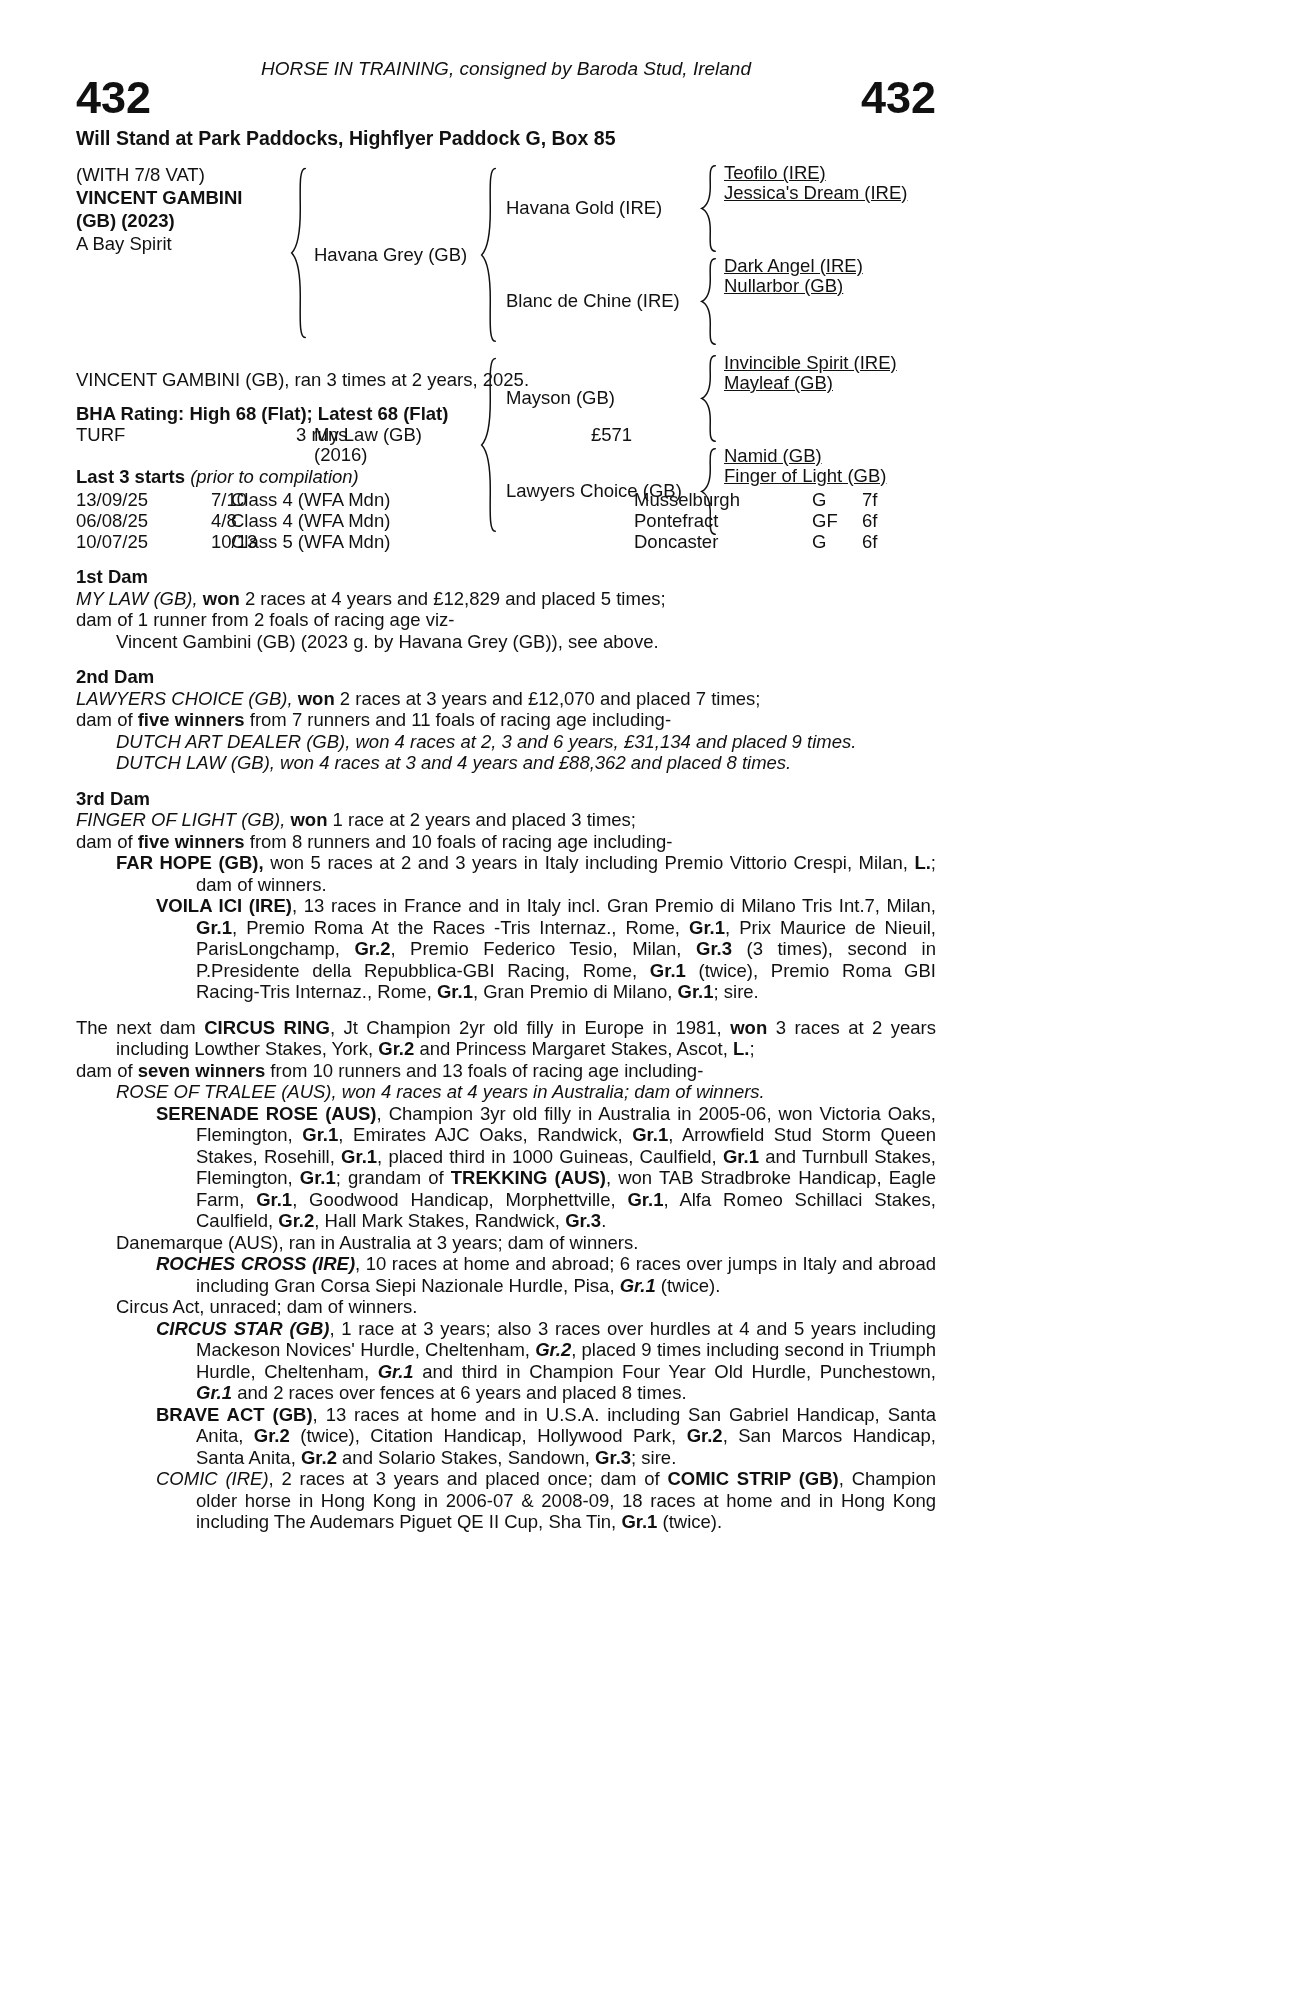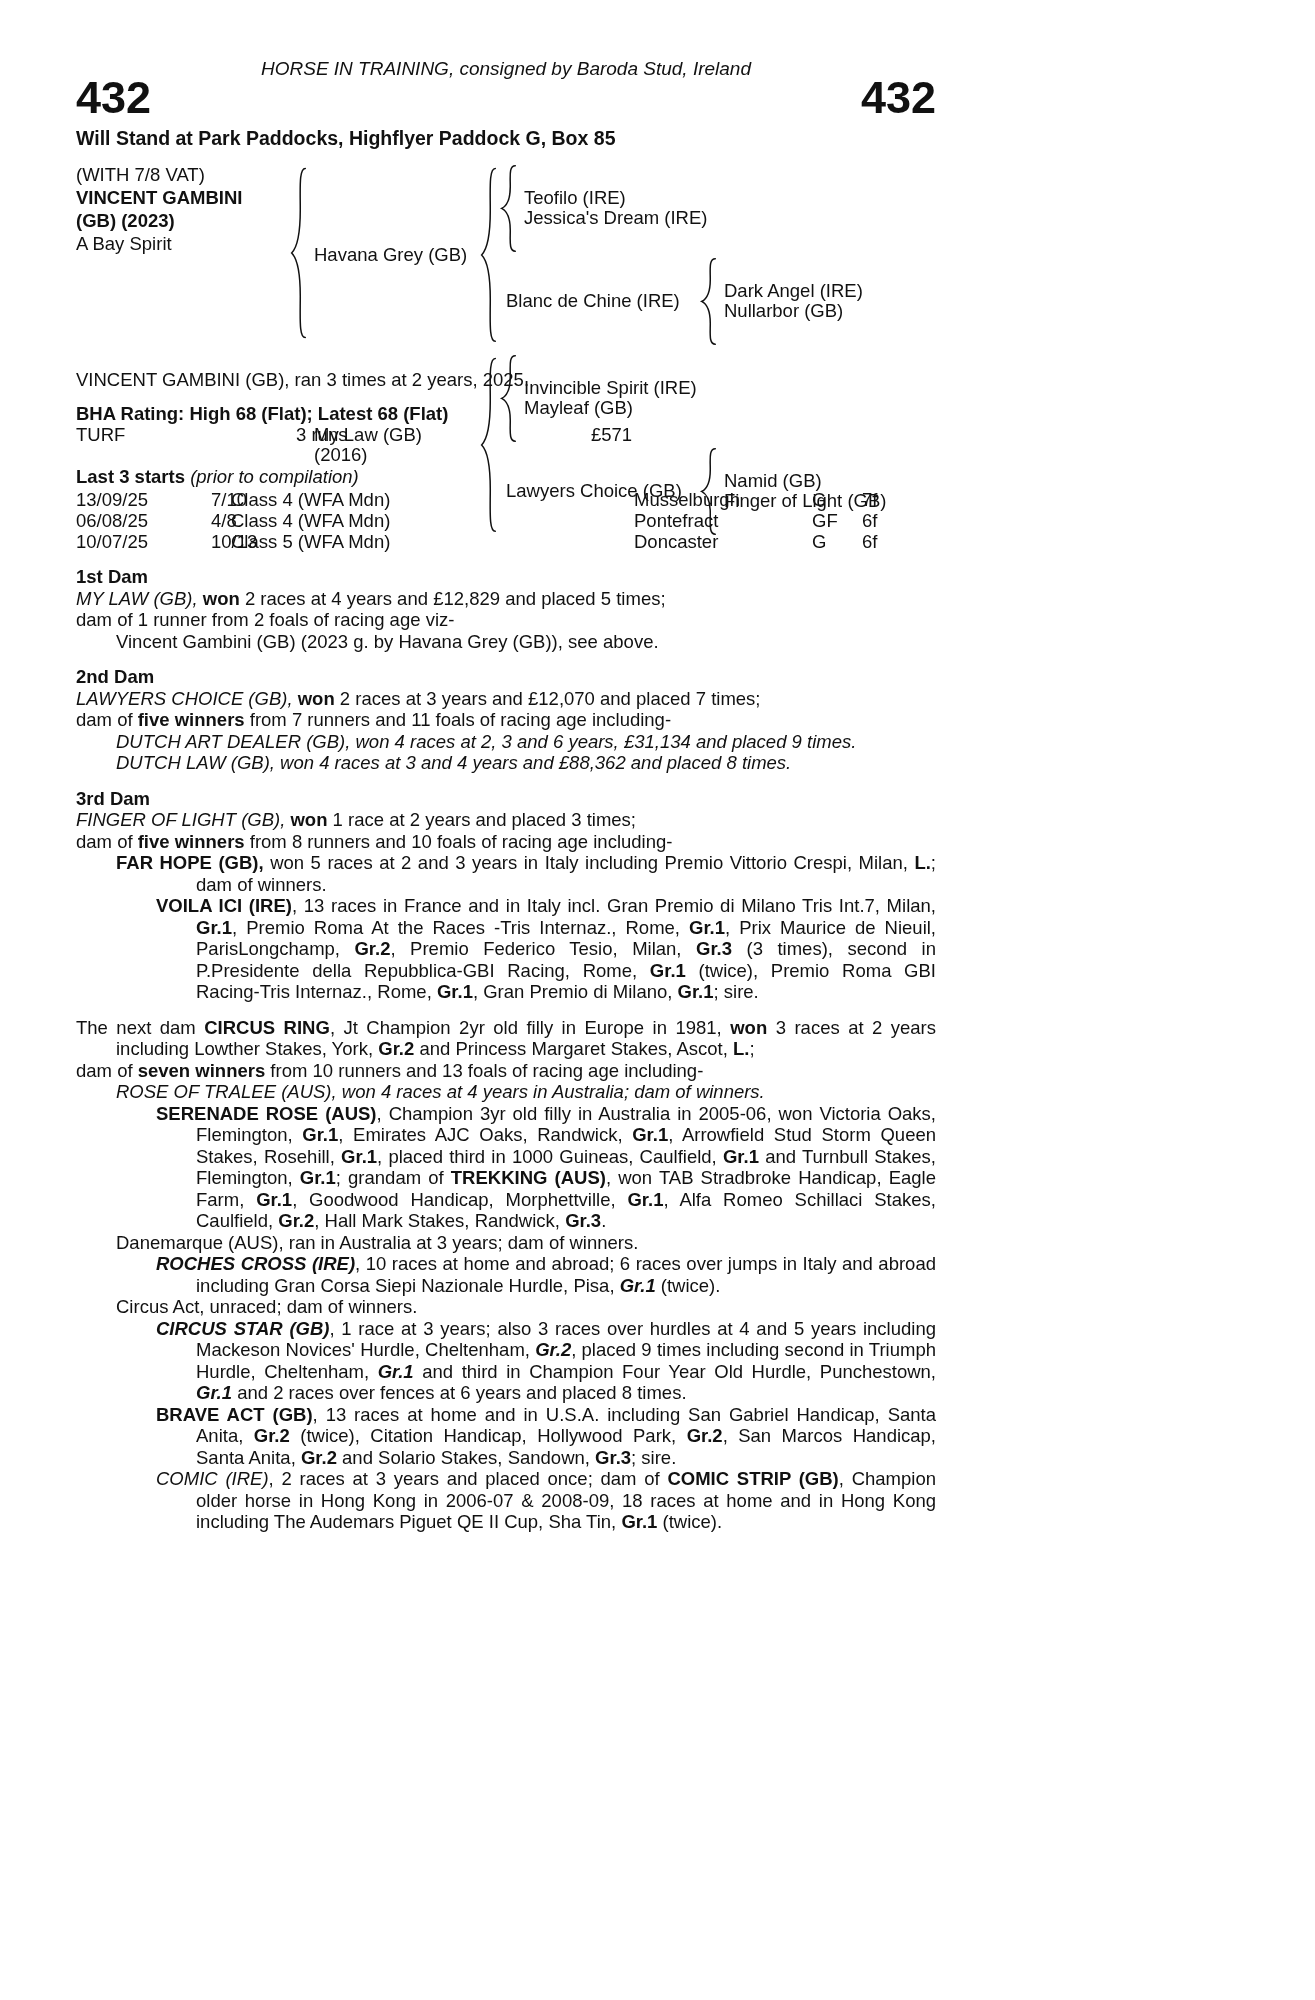--- a/index.html
+++ b/index.html
@@ -18,21 +18,21 @@
   .pedigree{display:flex;align-items:stretch;margin-top:14px;height:180px;font-size:18.5px;line-height:20px;}
   .ped-root{width:212px;display:flex;flex-direction:column;line-height:23px;}
   .brace{width:20px;display:block;flex:0 0 20px;}
   .brace svg{width:100%;height:100%;display:block;}
   .ped-parents{flex:1;display:flex;flex-direction:column;row-gap:6px;}
   .ped-unit{display:flex;flex:1;}
   .ped-name{width:170px;display:flex;flex-direction:column;justify-content:center;padding-left:6px;box-sizing:border-box;}
   .ped-col{flex:1;display:flex;flex-direction:column;row-gap:2px;}
   .ped-unit2{display:flex;flex:1;}
   .ped-name2{width:200px;display:flex;align-items:center;padding-left:8px;box-sizing:border-box;}
-  .ped-col2{flex:1;display:flex;flex-direction:column;justify-content:center;padding-left:6px;box-sizing:border-box;}
+  .ped-col2{flex:1;display:flex;flex-direction:column;padding-left:6px;box-sizing:border-box;text-decoration:underline;}
 
   .race-summary{margin-top:26px;}
   .bha{font-weight:bold;margin-top:12px;}
   .turf-row{display:grid;grid-template-columns:220px 295px auto;}
   .last3{margin-top:20px;}
   .race-table{margin-top:2px;}
   .race-row{display:grid;grid-template-columns:95px 48px 415px 178px 50px auto;line-height:21px;}
   .rc-position{text-align:right;margin-left:40px;}
   .rc-race{padding-left:12px;}
 
@@ -79,20 +79,21 @@
           <div class="ped-name">
             <div>Havana Grey (GB)</div>
           </div>
           <span class="brace">
             <svg viewBox="0 0 22 100" preserveAspectRatio="none">
                 <path d="M19 3 C12 3 13.5 14 13.5 26 C13.5 40 10 47 4 50 C10 53 13.5 60 13.5 74 C13.5 86 12 97 19 97" fill="none" stroke="#111" stroke-width="1.5" vector-effect="non-scaling-stroke" stroke-linecap="round"></path>
               </svg>
           </span>
           <div class="ped-col">
             <div class="ped-unit2">
+              <div class="ped-name2">Havana Gold (IRE)</div>
               <span class="brace">
                 <svg viewBox="0 0 22 100" preserveAspectRatio="none">
                     <path d="M19 3 C12 3 13.5 14 13.5 26 C13.5 40 10 47 4 50 C10 53 13.5 60 13.5 74 C13.5 86 12 97 19 97" fill="none" stroke="#111" stroke-width="1.5" vector-effect="non-scaling-stroke" stroke-linecap="round"></path>
                   </svg>
               </span>
               <div class="ped-col2">
                 <div>Teofilo (IRE)</div>
                 <div>Jessica's Dream (IRE)</div>
               </div>
             </div>
@@ -116,20 +117,21 @@
             <div>My Law (GB)</div>
             <div>(2016)</div>
           </div>
           <span class="brace">
             <svg viewBox="0 0 22 100" preserveAspectRatio="none">
                 <path d="M19 3 C12 3 13.5 14 13.5 26 C13.5 40 10 47 4 50 C10 53 13.5 60 13.5 74 C13.5 86 12 97 19 97" fill="none" stroke="#111" stroke-width="1.5" vector-effect="non-scaling-stroke" stroke-linecap="round"></path>
               </svg>
           </span>
           <div class="ped-col">
             <div class="ped-unit2">
+              <div class="ped-name2">Mayson (GB)</div>
               <span class="brace">
                 <svg viewBox="0 0 22 100" preserveAspectRatio="none">
                     <path d="M19 3 C12 3 13.5 14 13.5 26 C13.5 40 10 47 4 50 C10 53 13.5 60 13.5 74 C13.5 86 12 97 19 97" fill="none" stroke="#111" stroke-width="1.5" vector-effect="non-scaling-stroke" stroke-linecap="round"></path>
                   </svg>
               </span>
               <div class="ped-col2">
                 <div>Invincible Spirit (IRE)</div>
                 <div>Mayleaf (GB)</div>
               </div>
             </div>

